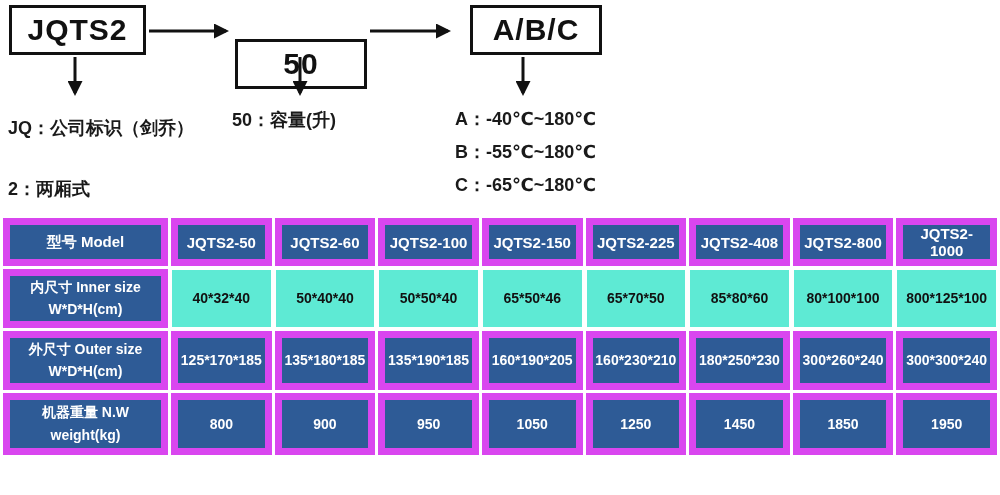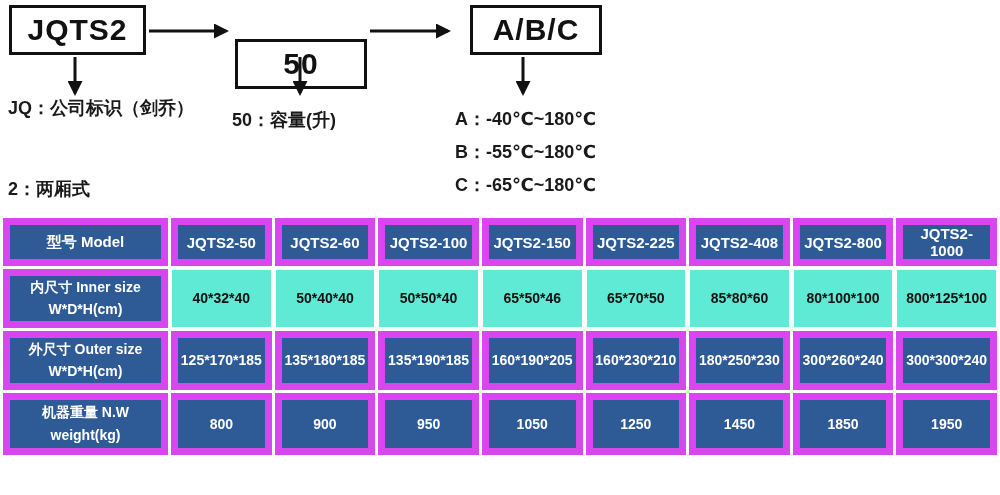--- a/index.html
+++ b/index.html
@@ -45,21 +45,21 @@
     width: 1000px; height: 215px;
     pointer-events: none;
   }
   .note {
     position: absolute;
     font-size: 18px;
     font-weight: bold;
     color: #1a1a1a;
     white-space: nowrap;
   }
-  .note.jq  { left: 8px;   top: 96px; }
+  .note.jq  { left: 8px;   top: 116px; }
   .note.n50 { left: 232px; top: 108px; }
   .note.na  { left: 455px; top: 107px; }
   .note.ts  { left: 8px;   top: 143px; }
   .note.nb  { left: 455px; top: 140px; }
   .note.n2  { left: 8px;   top: 177px; }
   .note.nc  { left: 455px; top: 173px; }
   
   .spec-table {
     position: absolute;
     top: 215px;

